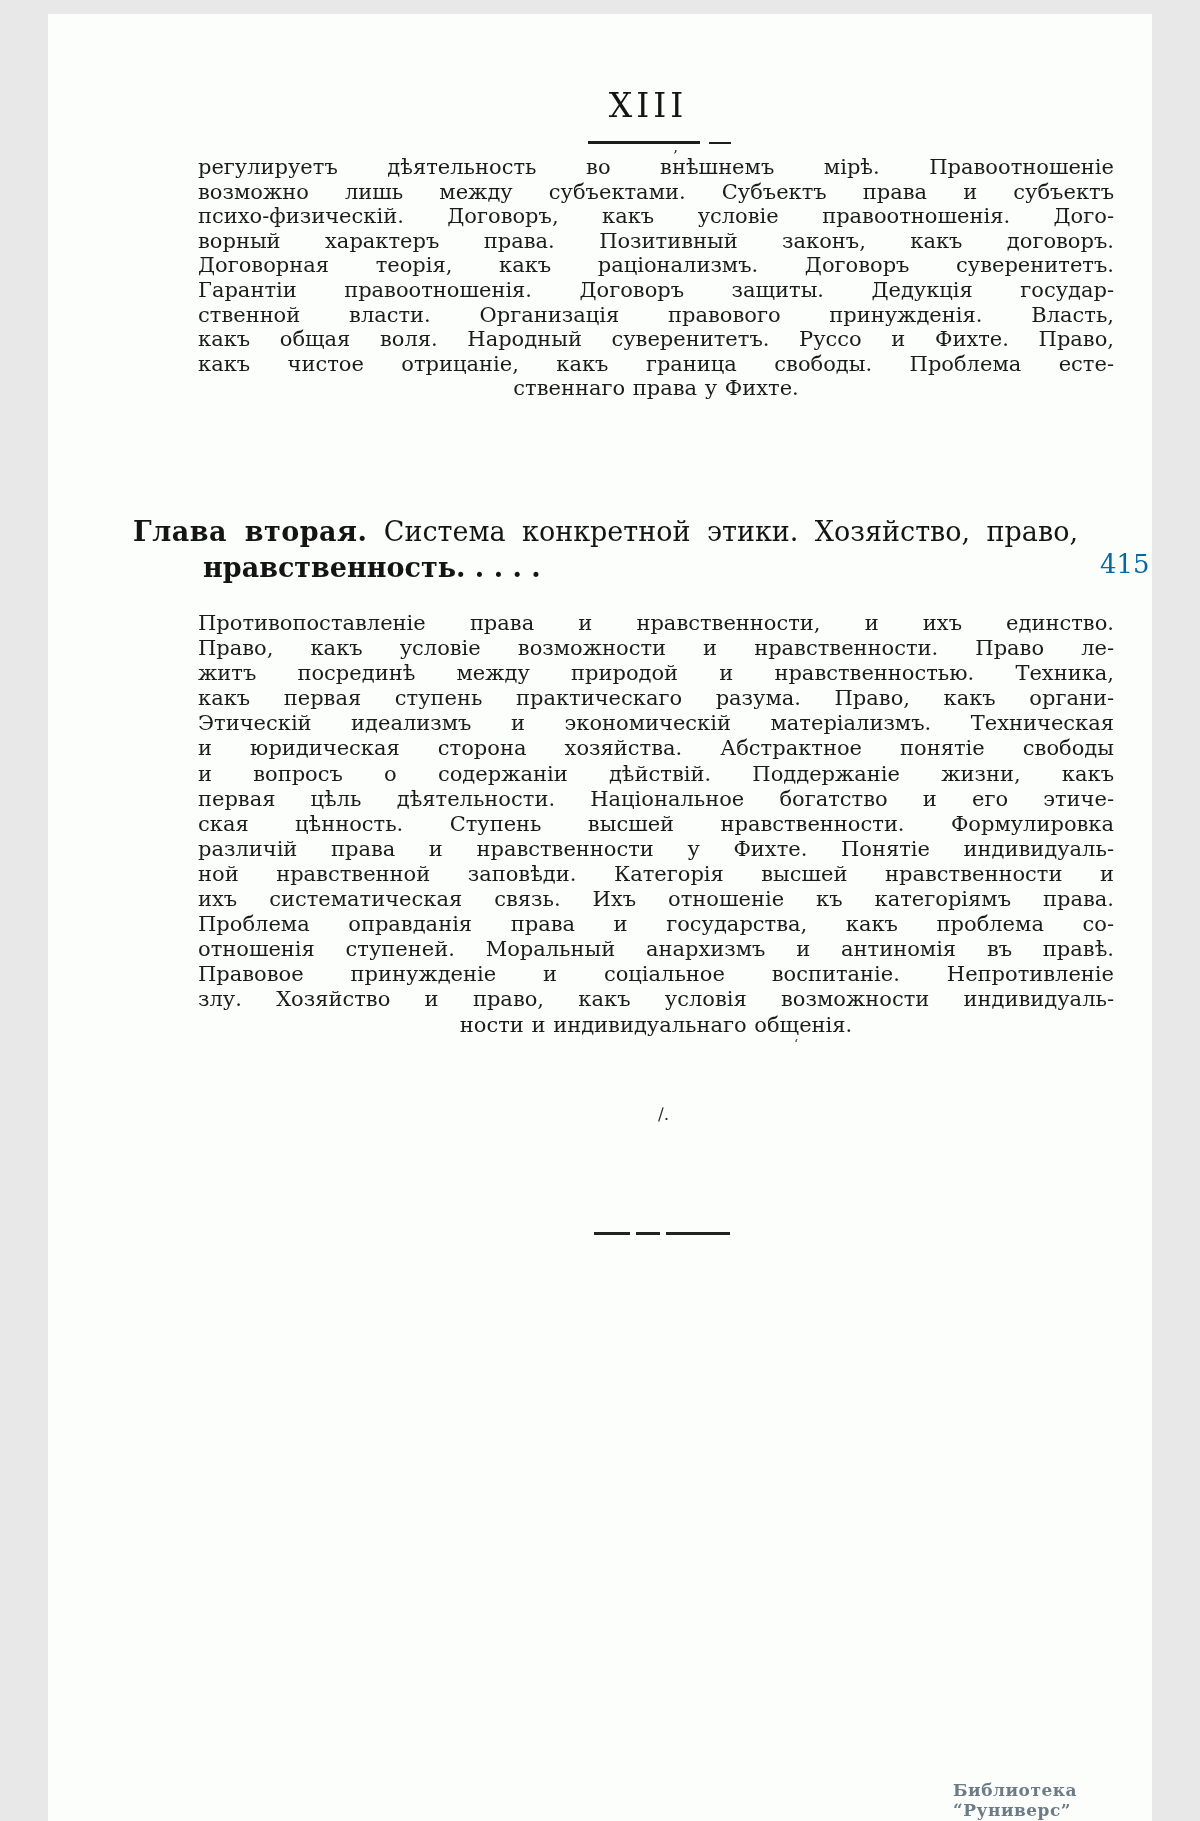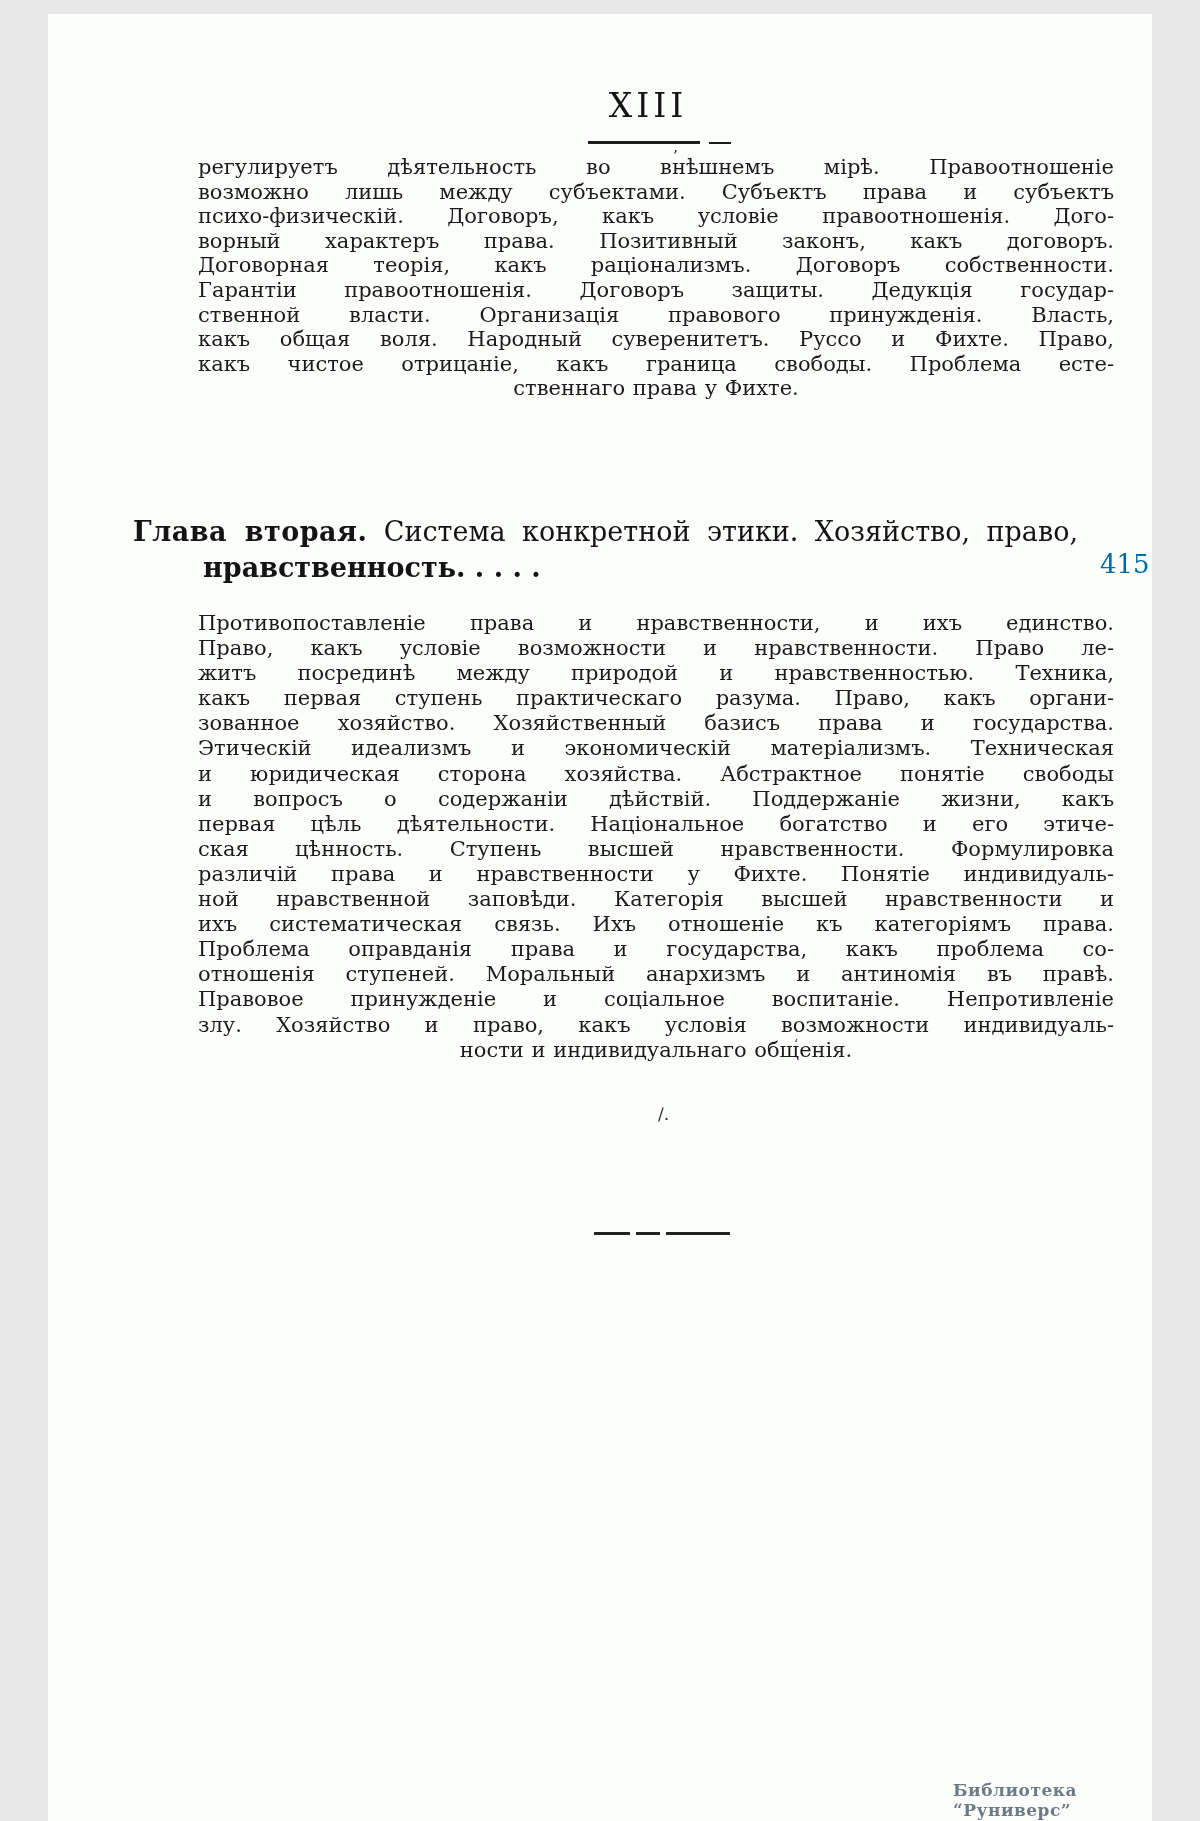--- a/index.html
+++ b/index.html
@@ -119,21 +119,21 @@
     <div class="seg s1"></div>
     <div class="seg s2"></div>
   </div>
   <span class="tick-mark" style="top:133px;left:625px;">’</span>
 
   <div class="teaser teaser-1">
       <div class="line">регулируетъ дѣятельность во внѣшнемъ мірѣ. Правоотношеніе</div>
       <div class="line">возможно лишь между субъектами. Субъектъ права и субъектъ</div>
       <div class="line">психо-физическій. Договоръ, какъ условіе правоотношенія. Дого-</div>
       <div class="line">ворный характеръ права. Позитивный законъ, какъ договоръ.</div>
-      <div class="line">Договорная теорія, какъ раціонализмъ. Договоръ собственности.</div>
+      <div class="line">Договорная теорія, какъ раціонализмъ. Договоръ суверенитетъ.</div>
       <div class="line">Гарантіи правоотношенія. Договоръ защиты. Дедукція государ-</div>
       <div class="line">ственной власти. Организація правового принужденія. Власть,</div>
       <div class="line">какъ общая воля. Народный суверенитетъ. Руссо и Фихте. Право,</div>
       <div class="line">какъ чистое отрицаніе, какъ граница свободы. Проблема есте-</div>
       <div class="line center-last">ственнаго права у Фихте.</div>
     </div>
 
   <div class="chapter-heading">
     <div class="h-line1">
       <span class="chapter-label">Глава вторая.</span>
@@ -141,21 +141,20 @@
     </div>
     <div class="h-line2">нравственность. . . . .</div>
   </div>
   <div class="chapter-page-number">415</div>
 
   <div class="teaser teaser-2">
       <div class="line">Противопоставленіе права и нравственности, и ихъ единство.</div>
       <div class="line">Право, какъ условіе возможности и нравственности. Право ле-</div>
       <div class="line">житъ посрединѣ между природой и нравственностью. Техника,</div>
       <div class="line">какъ первая ступень практическаго разума. Право, какъ органи-</div>
-      <div class="line">зованное хозяйство. Хозяйственный базисъ права и государства.</div>
       <div class="line">Этическій идеализмъ и экономическій матеріализмъ. Техническая</div>
       <div class="line">и юридическая сторона хозяйства. Абстрактное понятіе свободы</div>
       <div class="line">и вопросъ о содержаніи дѣйствій. Поддержаніе жизни, какъ</div>
       <div class="line">первая цѣль дѣятельности. Національное богатство и его этиче-</div>
       <div class="line">ская цѣнность. Ступень высшей нравственности. Формулировка</div>
       <div class="line">различій права и нравственности у Фихте. Понятіе индивидуаль-</div>
       <div class="line">ной нравственной заповѣди. Категорія высшей нравственности и</div>
       <div class="line">ихъ систематическая связь. Ихъ отношеніе къ категоріямъ права.</div>
       <div class="line">Проблема оправданія права и государства, какъ проблема со-</div>
       <div class="line">отношенія ступеней. Моральный анархизмъ и антиномія въ правѣ.</div>

